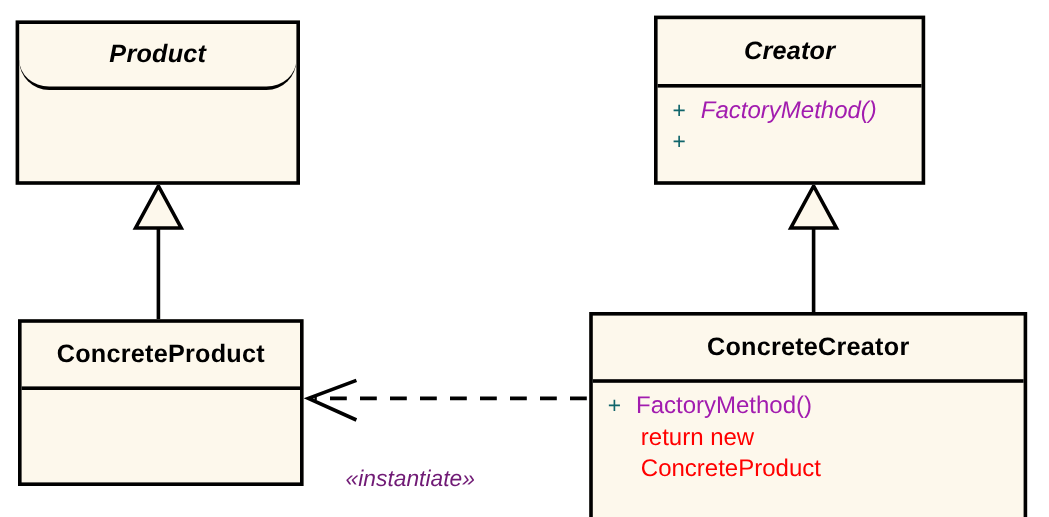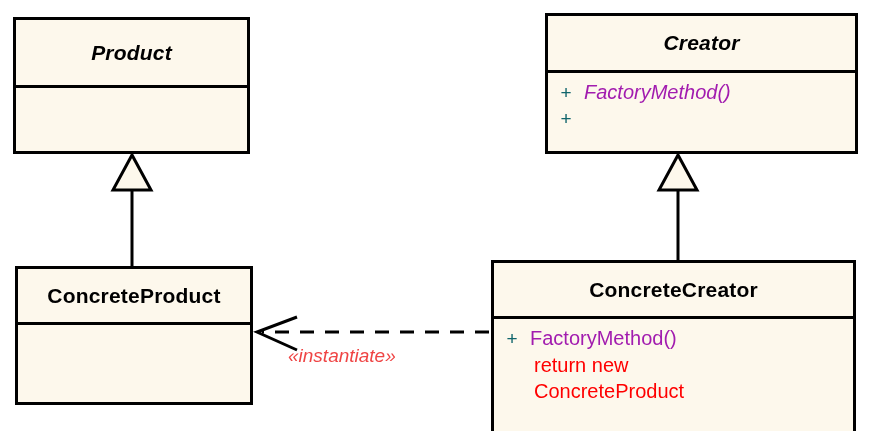--- a/index.html
+++ b/index.html
@@ -88,23 +88,24 @@
     top: 0;
     width: 874px;
     height: 431px;
     z-index: 2;
     overflow: visible;
   }
   .stereotype-label {
     position: absolute;
     font-size: 19px;
     font-style: italic;
-    color: #ef4444;
+    color: #701a75;
     white-space: nowrap;
     z-index: 6;
+    margin-top: 44px;
   }
 </style>
 </head>
 <body>
 
 <div id="canvas">
 
   <svg class="connector-svg" viewBox="0 0 874 431">
 
     <g>
@@ -119,27 +120,27 @@
 
     <g>
       <line x1="489" y1="332" x2="262" y2="332" stroke="#000000" stroke-width="3" stroke-dasharray="14,11"></line>
       <polyline points="297,317 257,332 297,350" fill="none" stroke="#000000" stroke-width="3" stroke-linejoin="miter" stroke-linecap="butt"></polyline>
     </g>
   </svg>
 
   <div class="stereotype-label" style="left:288px; top:345px;">«instantiate»</div>
 
   <div class="uml-class" style="left:13px; top:17px; width:237px; height:137px;">
-    <div class="uml-name-compartment" style="height:68px;">
+    <div class="uml-name-compartment" style="height:55px;border-radius:25px;">
       <span class="class-title abstract">Product</span>
     </div>
     <div class="uml-member-compartment"></div>
   </div>
 
-  <div class="uml-class" style="left:545px; top:13px; width:313px; height:141px;">
+  <div class="uml-class" style="left:545px; top:13px; width:226px; height:141px;">
     <div class="uml-name-compartment" style="height:57px;">
       <span class="class-title abstract">Creator</span>
     </div>
     <div class="uml-member-compartment">
       <div class="member-row">
         <span class="member-visibility">+</span>
         <span class="member-name abstract">FactoryMethod()</span>
       </div>
       <div class="member-row">
         <span class="member-visibility">+</span>

